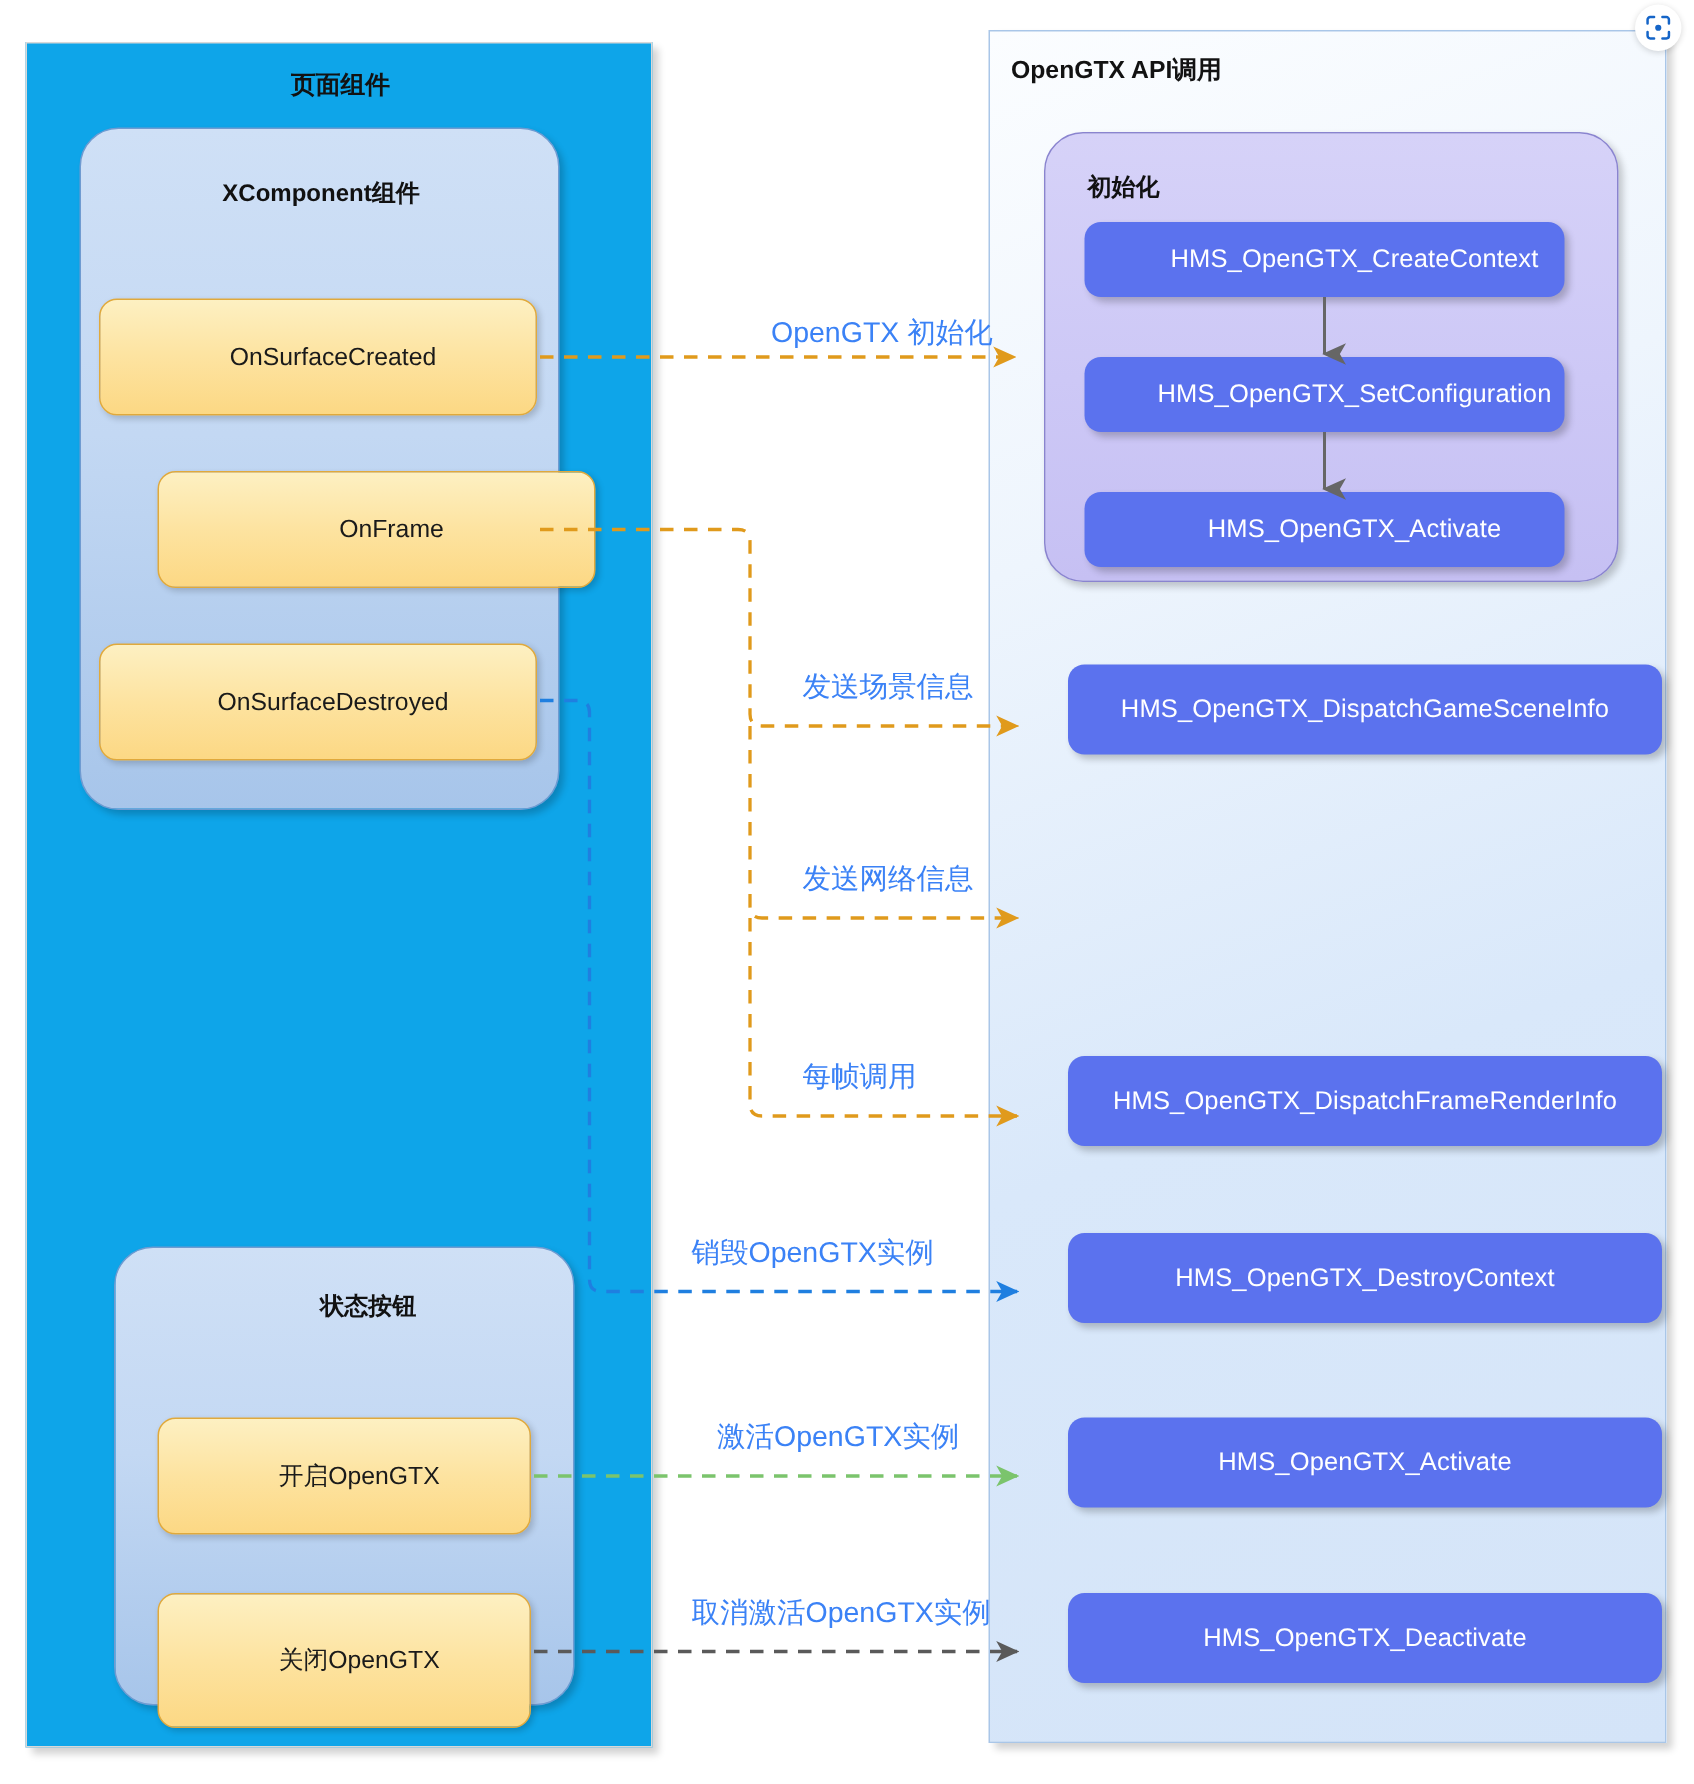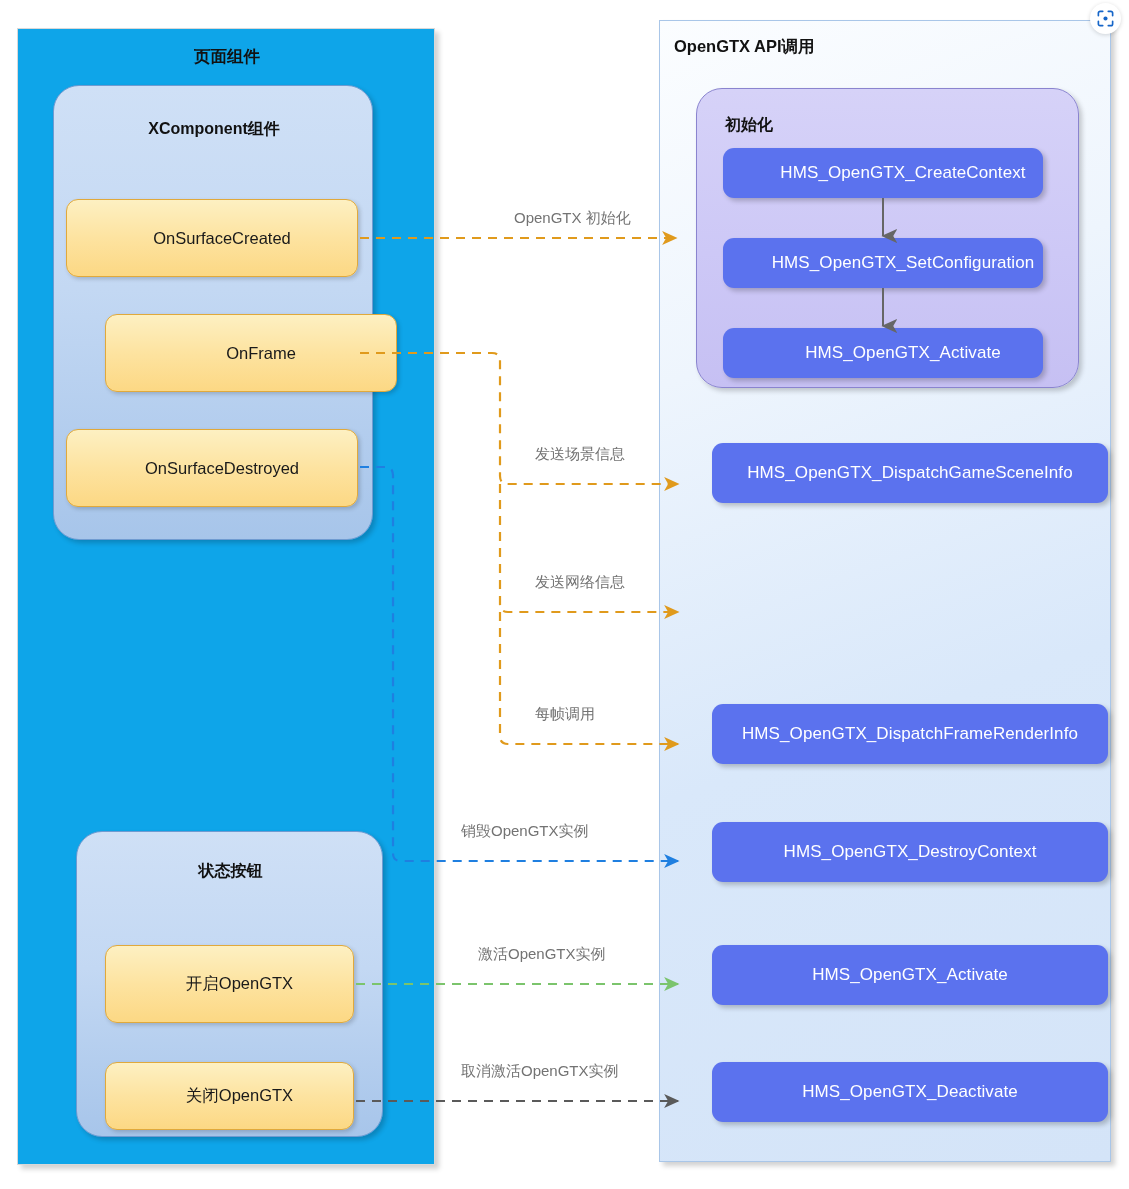--- a/index.html
+++ b/index.html
@@ -52,39 +52,39 @@
     box-shadow:3px 3px 5px rgba(0,0,0,.20);
   }
   .group-title{
     position:absolute;font-weight:bold;font-size:16px;color:#111;
     white-space:nowrap;
   }
 
   .g-xcomp{left:53px;top:85px;width:320px;height:455px;}
   .g-xcomp .group-title{left:0;top:33px;width:320px;text-align:center;}
   .g-state{left:76px;top:831px;width:307px;height:306px;}
-  .g-state .group-title{left:0;top:29px;width:307px;text-align:center;}
+  .g-state .group-title{left:0;top:29px;width:307px;text-align:center;padding-left:15px;}
   .g-init{left:696px;top:88px;width:383px;height:300px;}
   .g-init .group-title{left:28px;top:26px;}
 
   
   .ybox{
     position:absolute;box-sizing:border-box;
     border-radius:12px;
     background:linear-gradient(180deg,#fdf0c2 0%,#fde3a0 50%,#fcd884 100%);
     border:1px solid #e0a93c;
     box-shadow:2px 2px 4px rgba(0,0,0,.18);
     display:flex;align-items:center;justify-content:center;
     color:#1a1a1a;font-size:16.5px;padding-left:20px;
   }
   .yb1{left:66px;top:199px;width:292px;height:78px;}
   .yb2{left:66px;top:314px;width:292px;height:78px;margin-left:39px;}
   .yb3{left:66px;top:429px;width:292px;height:78px;}
   .yb4{left:105px;top:945px;width:249px;height:78px;}
-  .yb5{left:105px;top:1062px;width:249px;height:68px;}
+  .yb5{left:105px;top:1062px;width:249px;height:90px;}
 
   
   .apibox{
     position:absolute;box-sizing:border-box;
     border-radius:11px;
     background:#5b72ee;
     box-shadow:3px 3px 5px rgba(0,0,0,.22);
     display:flex;align-items:center;justify-content:center;
     color:#ffffff;font-size:17px;letter-spacing:.1px;
     white-space:nowrap;
@@ -93,21 +93,21 @@
   .ai1{top:148px;} .ai2{top:238px;} .ai3{top:328px;}
 
   .api-main{left:712px;width:396px;height:60px;}
   .am1{top:443px;} .am2{top:571px;} .am3{top:704px;}
   .am4{top:822px;} .am5{top:945px;} .am6{top:1062px;}
 
   
   #links{position:absolute;left:0;top:0;width:1129px;height:1189px;pointer-events:none;}
 
   .edge-label{
-    position:absolute;font-size:15px;color:#737373;
+    position:absolute;font-size:19px;color:#3b82f6;
     white-space:nowrap;background:transparent;
   }
 
   
   .scan-btn{
     position:absolute;left:1090px;top:3px;width:31px;height:31px;
     border-radius:50%;background:#ffffff;
     box-shadow:0 1px 4px rgba(0,0,0,.16);
     display:flex;align-items:center;justify-content:center;
   }

